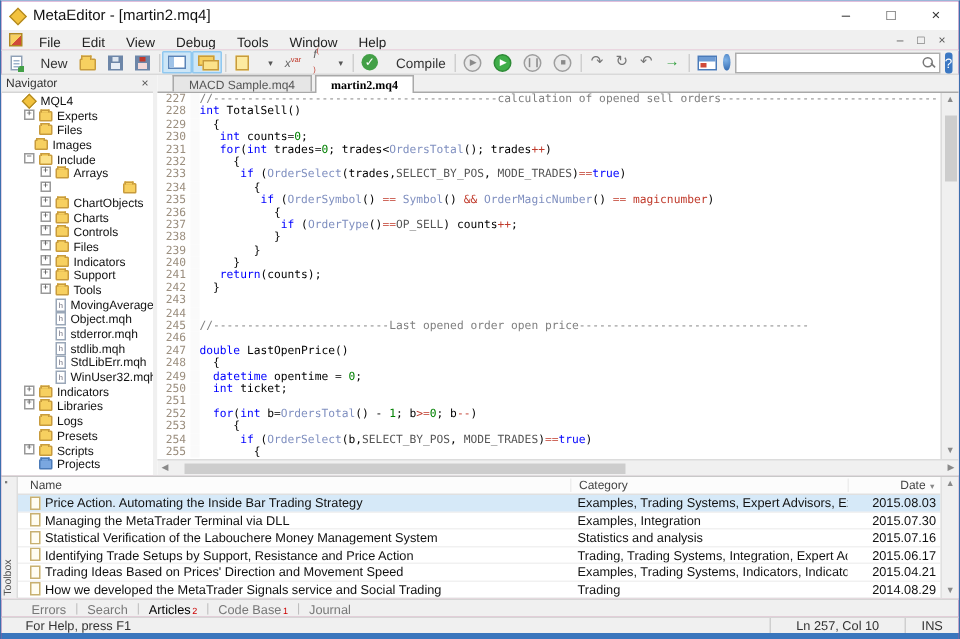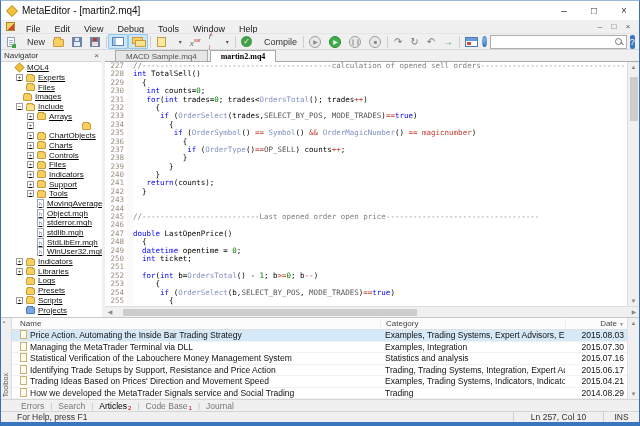--- a/index.html
+++ b/index.html
@@ -66,21 +66,21 @@
   .i-mag::after{content:"";position:absolute;left:6px;top:6px;width:4px;height:1px;background:#777;transform:rotate(45deg);}
   .help-btn{width:14px;height:14px;margin:0 4px 0 3px;background:#3b78c3;border-radius:2px;color:#fff;font-size:9px;line-height:14px;text-align:center;}
 
   
   .main{flex:1;display:flex;min-height:0;background:#f0f0f0;}
   .navigator{width:104px;flex:0 0 auto;background:#fff;border-right:3px solid #f0f0f0;display:flex;flex-direction:column;}
   .nav-header{height:12px;background:#f0f0f0;border-bottom:1px solid #d5d5d5;display:flex;align-items:center;padding:0 3px;}
   .nav-title{font-size:8px;color:#333;}
   .nav-close{margin-left:auto;font-size:8px;color:#555;line-height:10px;}
   .nav-tree{flex:1;overflow:hidden;padding-top:1px;}
-  .tree-row{display:flex;align-items:center;gap:3px;height:9.7px;white-space:nowrap;text-decoration:underline;}
+  .tree-row{display:flex;align-items:flex-start;gap:3px;height:9.7px;white-space:nowrap;}
   .tree-label{font-size:8px;color:#111;}
   .expander{width:7px;height:7px;border:1px solid #999;background:#fff;font-size:6px;line-height:5px;text-align:center;color:#333;flex:0 0 auto;}
   .expander.none{visibility:hidden;}
   .t-folder{width:9px;height:7px;background:#f7d060;border:1px solid #c89b3c;border-radius:1px;position:relative;flex:0 0 auto;margin-top:1px;}
   .t-folder::before{content:"";position:absolute;top:-2px;left:0;width:4px;height:1px;background:#f7d060;border:1px solid #c89b3c;border-bottom:none;}
   .t-folder.open{background:#fce28a;}
   .t-folder.blue{background:#7aa7e0;border-color:#4a7ab8;}
   .t-folder.blue::before{background:#7aa7e0;border-color:#4a7ab8;}
   .t-root{width:9px;height:9px;background:#f2c23e;border:1px solid #b08820;transform:rotate(45deg) scale(.8);flex:0 0 auto;}
   .t-mqh{width:7px;height:9px;background:#fff;border:1px solid #9aa7b8;font-size:5px;color:#667;text-align:center;line-height:8px;flex:0 0 auto;}
@@ -112,21 +112,21 @@
   .tbx-side .side-label{position:absolute;bottom:2px;left:1px;font-size:7px;color:#555;writing-mode:vertical-rl;transform:rotate(180deg);}
   .tbx-main{flex:1;display:flex;flex-direction:column;min-width:0;}
   .tbx-header{height:12px;display:flex;align-items:center;border-bottom:1px solid #e0e0e0;background:#fcfcfc;font-size:8px;color:#444;flex:0 0 auto;}
   .col-name{flex:1;padding-left:8px;min-width:0;}
   .col-cat{width:185px;flex:0 0 auto;border-left:1px solid #eee;padding-left:5px;}
   .col-date{width:62px;flex:0 0 auto;border-left:1px solid #eee;text-align:right;padding-right:3px;}
   .sort-icon{font-size:5px;color:#888;margin-left:2px;}
   .tbx-rows{flex:1;display:flex;flex-direction:column;}
   .t-row{flex:1;display:flex;align-items:center;font-size:8.5px;color:#111;border-bottom:1px solid #f1f1f1;white-space:nowrap;}
   .t-row.selected{background:#d6e9f8;}
-  .t-row .col-name{display:flex;align-items:flex-start;gap:3px;overflow:hidden;}
+  .t-row .col-name{display:flex;align-items:center;gap:3px;overflow:hidden;}
   .t-row .col-cat,.t-row .col-date{border-left:none;overflow:hidden;}
   .doc-ico{width:7px;height:9px;background:#fffdf2;border:1px solid #c8b070;flex:0 0 auto;}
   .tbx-vscroll{width:12px;flex:0 0 auto;background:#f0f0f0;border-left:1px solid #e0e0e0;display:flex;flex-direction:column;align-items:center;justify-content:space-between;}
 
   
   .tbx-tabs{height:12px;flex:0 0 auto;background:#f0f0f0;display:flex;align-items:center;padding-left:14px;border-top:1px solid #d5d5d5;}
   .tbx-tab{font-size:8.5px;color:#777;padding:0 6px;display:flex;align-items:flex-end;}
   .tbx-tab.active{color:#000;}
   .tbx-tab .badge{color:#cc0000;font-size:6px;margin-left:1px;}
   .tab-sep{color:#bbb;font-size:8px;}

